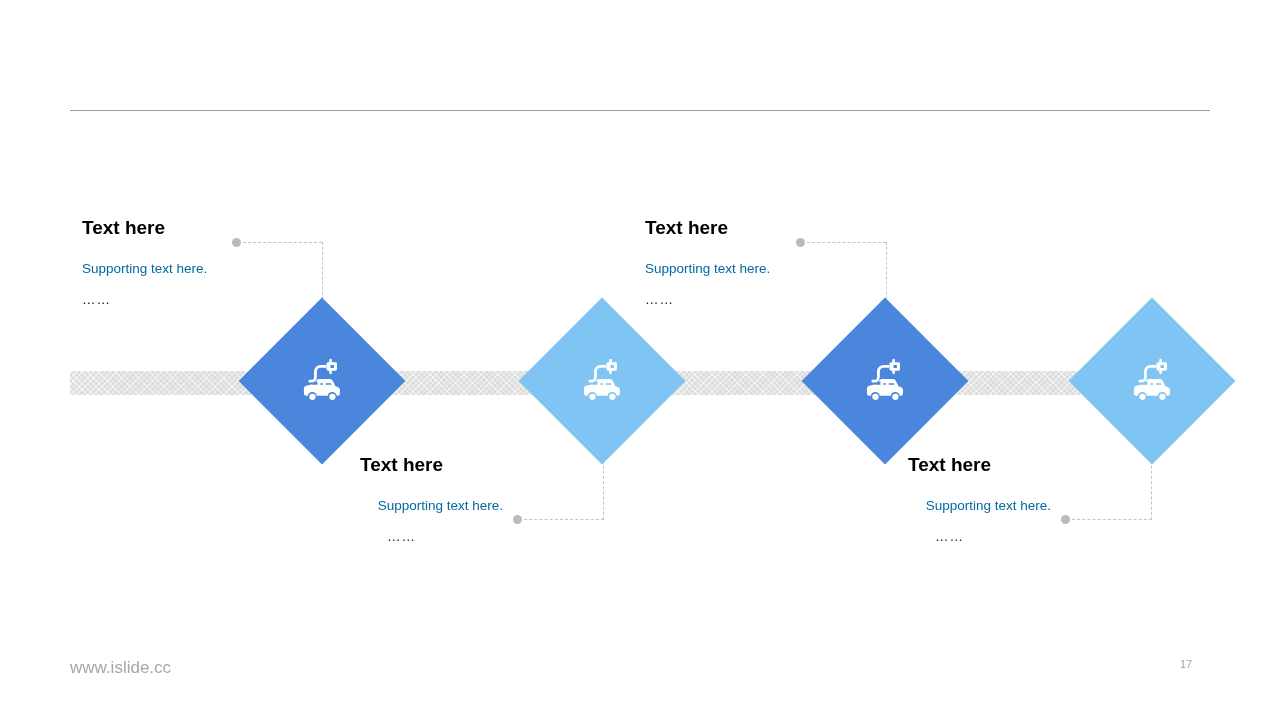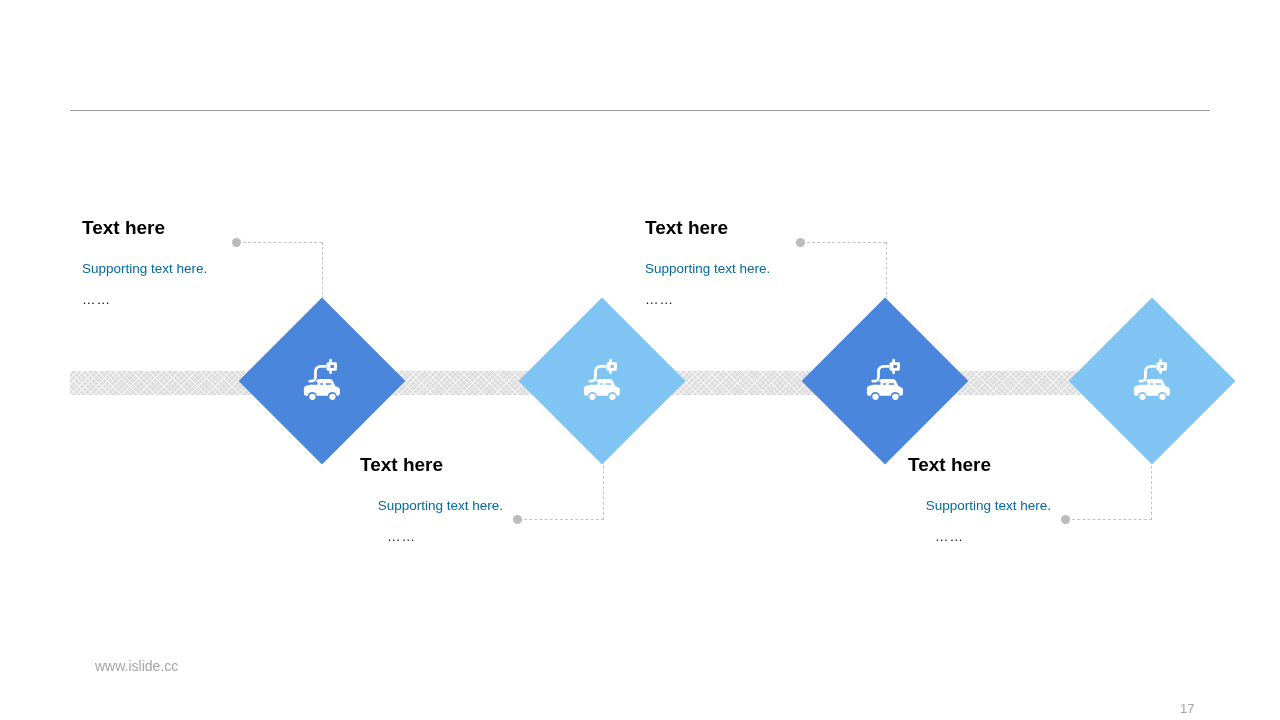--- a/index.html
+++ b/index.html
@@ -166,32 +166,31 @@
   .textblock.align-right { text-align: right; }
 
   .tb-top1 { left: 82px;  top: 218px; }
   .tb-top2 { left: 645px; top: 218px; }
   .tb-bot1 { left: 300px; top: 455px; width: 203px; }
   .tb-bot2 { left: 848px; top: 455px; width: 203px; }
 
   
   .footer-url {
     position: absolute;
-    left: 95px;
+    left: 70px;
     top: 658px;
-    font-size: 14px;
+    font-size: 17px;
     color: #a6a6a6;
   }
   .footer-page {
     position: absolute;
     left: 1180px;
     top: 658px;
-    font-size: 13px;
+    font-size: 11px;
     color: #a6a6a6;
-    margin-top: 43px;
   }
 </style>
 </head>
 <body>
 
 <div class="slide">
 
   <div class="header-rule"></div>
 
   <div class="timeline-bar">

